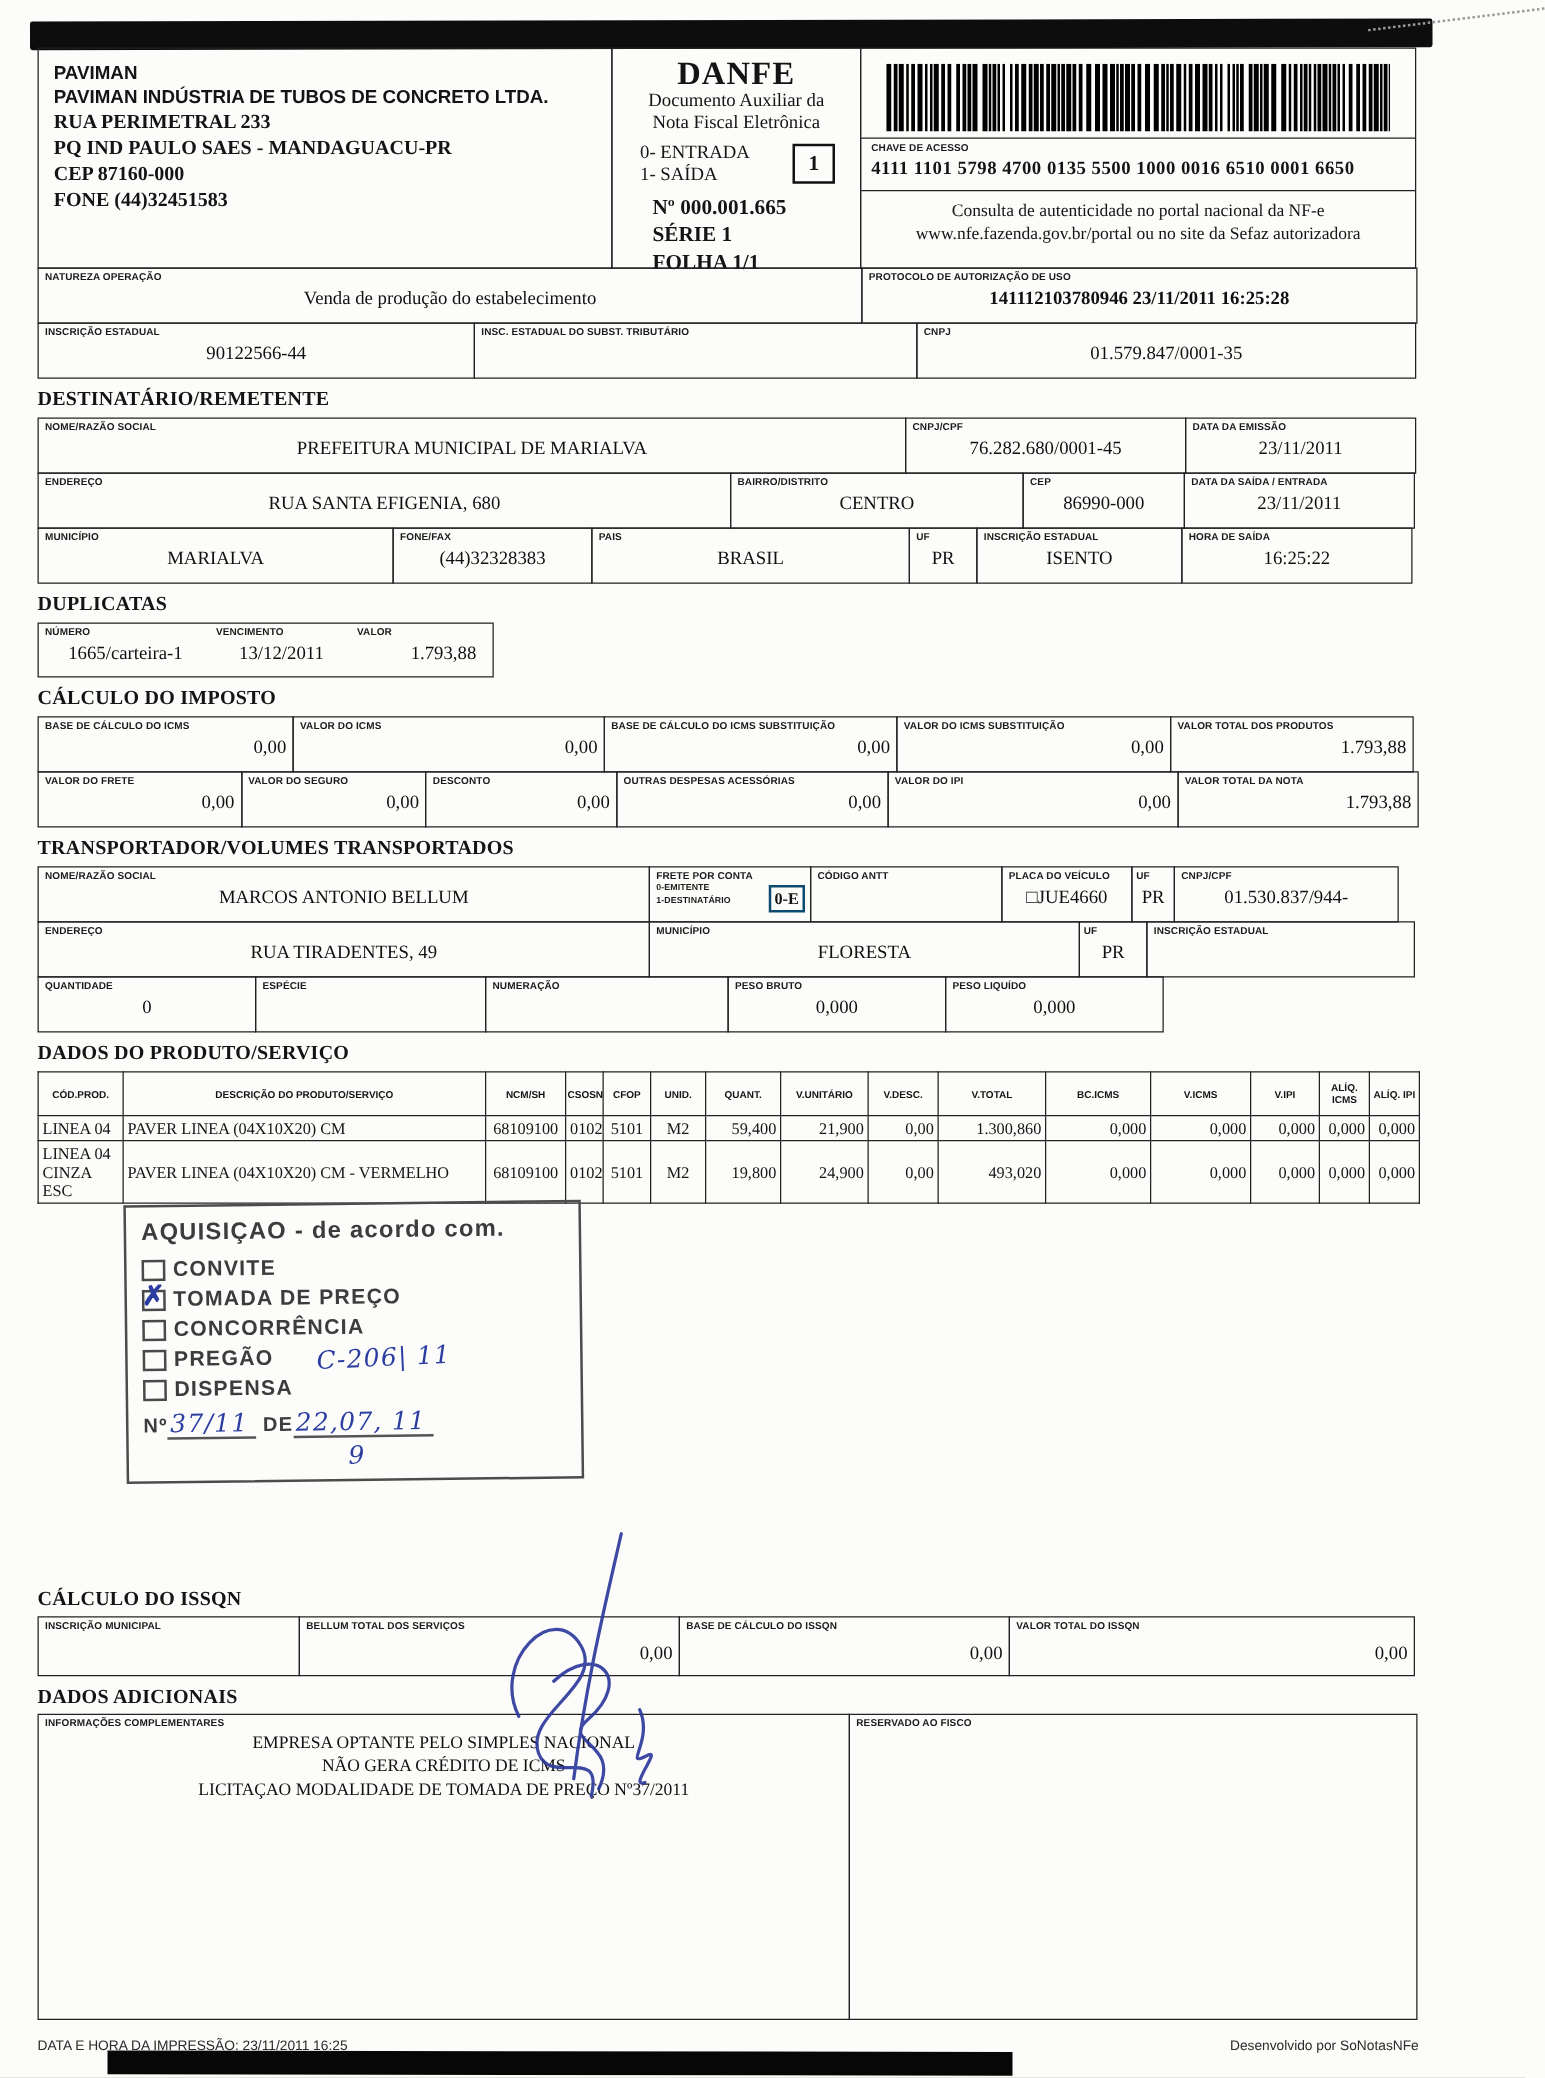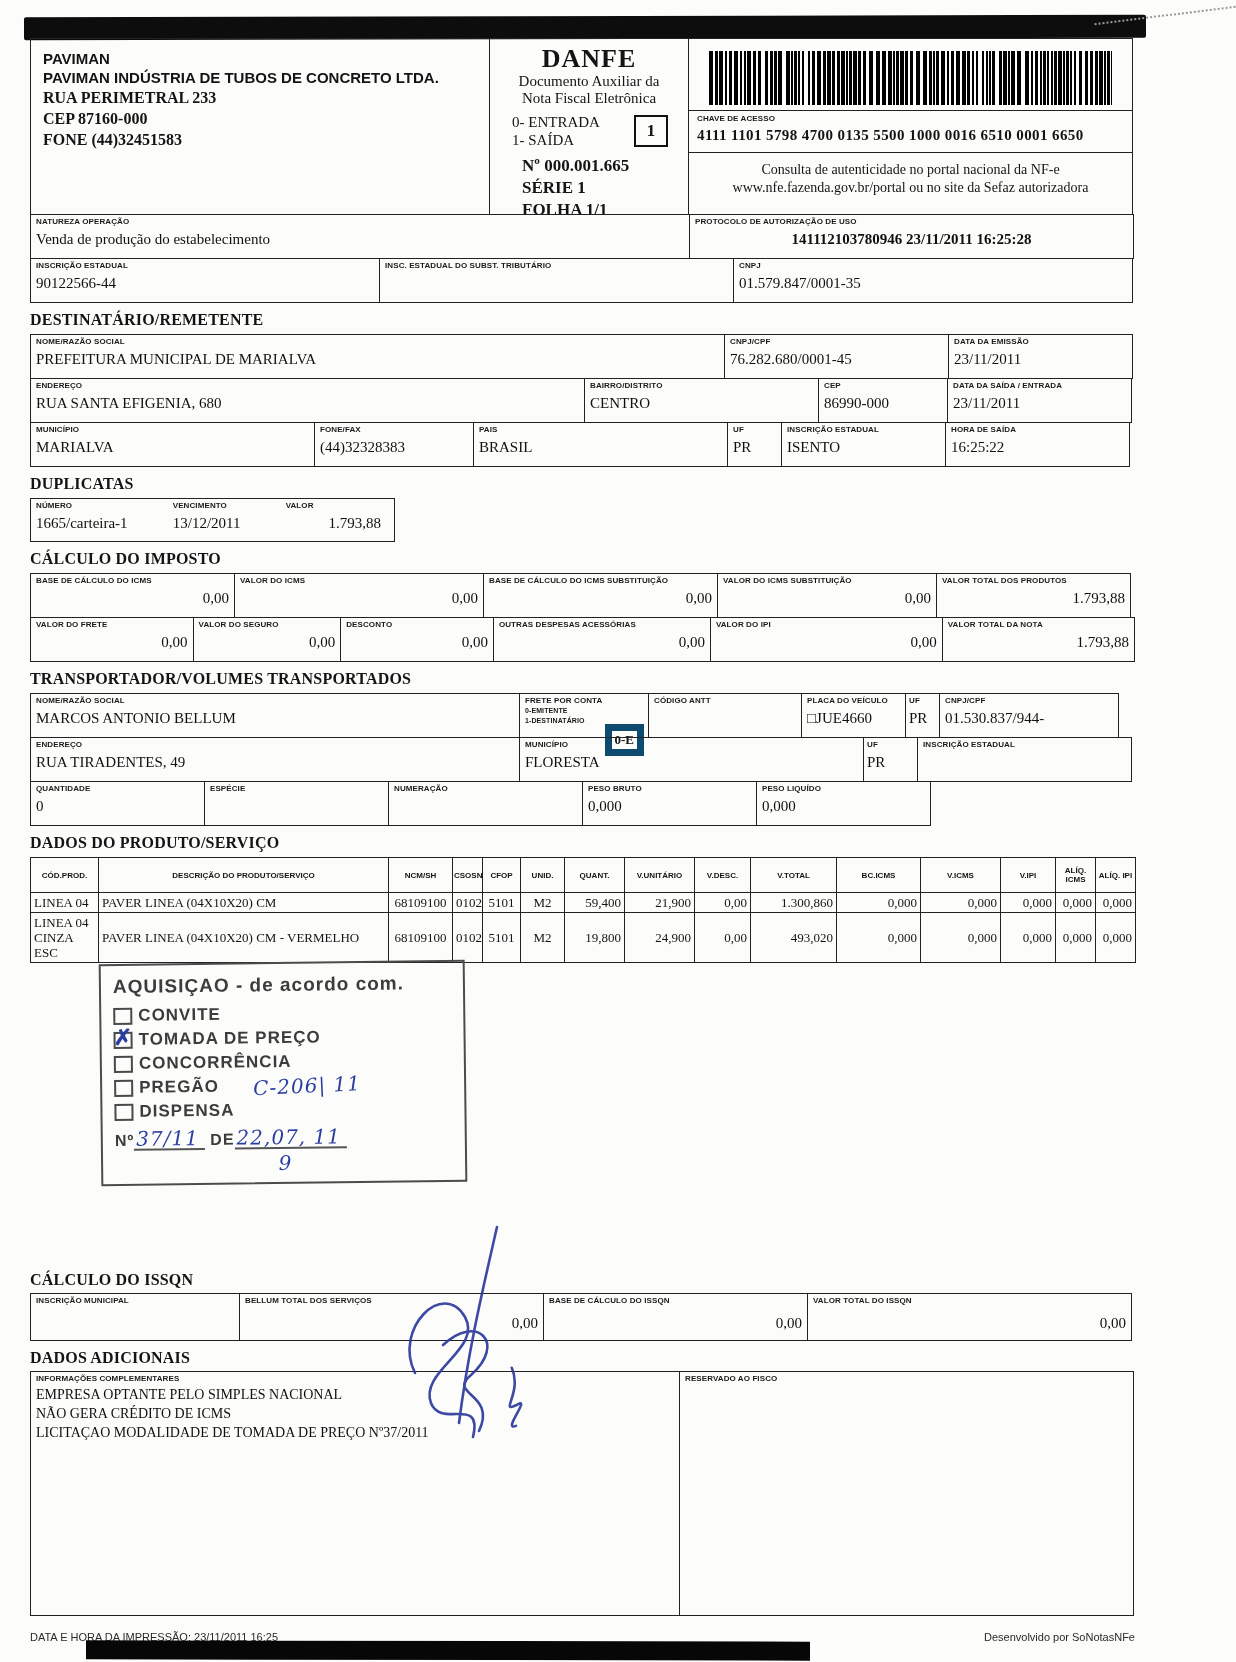--- a/index.html
+++ b/index.html
@@ -4,21 +4,21 @@
 <style>
   html,body{margin:0;padding:0;background:#cfcfcb;}
   .sheet{position:relative;width:1236px;height:1662px;background:#fcfcfa;overflow:hidden;
          font-family:"Liberation Sans",sans-serif;color:#141414;}
   .doc{position:absolute;left:30px;top:38px;width:1105px;}
   .row{display:flex;}
   .stack .row:not(:first-child){margin-top:-1px;}
   .cell{border:1px solid #222;box-sizing:border-box;padding:2px 5px 1px;position:relative;height:45px;background:transparent;}
   .row .cell + .cell{margin-left:-1px;}
   .lbl{font:bold 8px/10px "Liberation Sans",sans-serif;letter-spacing:.1px;color:#1a1a1a;}
-  .val{font:15px/18px "Liberation Serif",serif;margin-top:3px;white-space:nowrap;color:#101010;}
+  .val{font:15px/18px "Liberation Serif",serif;margin-top:3px;white-space:nowrap;color:#101010;text-align:center;}
   .num{text-align:right;}
   .bold{font-weight:bold;}
   .ctr{text-align:center;}
   .sec{font:bold 16px/18px "Liberation Serif",serif;margin:8px 0 3px;letter-spacing:.2px;height:20px;}
   
   .h-emit{width:460px;height:177px;padding:10px 12px;}
   .h-danfe{width:200px;height:177px;padding:6px 8px;text-align:center;}
   .h-code{width:445px;height:177px;padding:0;}
   .emit-name{font:bold 15px/19px "Liberation Sans",sans-serif;}
   .emit-addr{font:bold 16px/21px "Liberation Serif",serif;}
@@ -72,20 +72,21 @@
   <div class="corner-wedge"></div>
   <div class="corner-dots"></div>
 
   <div class="doc stack">
 
     <div class="row">
       <div class="cell h-emit">
         <div class="emit-name">PAVIMAN</div>
         <div class="emit-name">PAVIMAN INDÚSTRIA DE TUBOS DE CONCRETO LTDA.</div>
         <div class="emit-addr">RUA PERIMETRAL  233</div>
+        <div class="emit-addr">PQ IND PAULO SAES - MANDAGUACU-PR</div>
         <div class="emit-addr">CEP 87160-000</div>
         <div class="emit-addr">FONE (44)32451583</div>
       </div>
       <div class="cell h-danfe">
         <div class="danfe-title">DANFE</div>
         <div class="danfe-sub">Documento Auxiliar da</div>
         <div class="danfe-sub">Nota Fiscal Eletrônica</div>
         <div class="danfe-es">
           <div>0- ENTRADA</div>
           <div>1- SAÍDA</div>
@@ -270,21 +271,21 @@
     <div class="stack">
       <div class="row">
         <div class="cell" style="width:490px">
           <div class="lbl">NOME/RAZÃO SOCIAL</div>
           <div class="val">MARCOS ANTONIO BELLUM</div>
         </div>
         <div class="cell" style="width:130px">
           <div class="lbl">FRETE POR CONTA</div>
           <div class="lbl fine">0-EMITENTE</div>
           <div class="lbl fine">1-DESTINATÁRIO</div>
-          <div style="position:absolute;right:4px;top:30px;border:7px solid #0c4a6e;padding:1px 3px;font:bold 13px 'Liberation Serif',serif">0-E</div>
+          <div style="position:absolute;right:4px;top:14px;border:2px solid #0c4a6e;padding:1px 3px;font:bold 13px 'Liberation Serif',serif">0-E</div>
         </div>
         <div class="cell" style="width:154px">
           <div class="lbl">CÓDIGO ANTT</div>
           <div class="val"></div>
         </div>
         <div class="cell" style="width:105px">
           <div class="lbl">PLACA DO VEÍCULO</div>
           <div class="val">□JUE4660</div>
         </div>
         <div class="cell" style="width:35px;padding:2px 3px">

